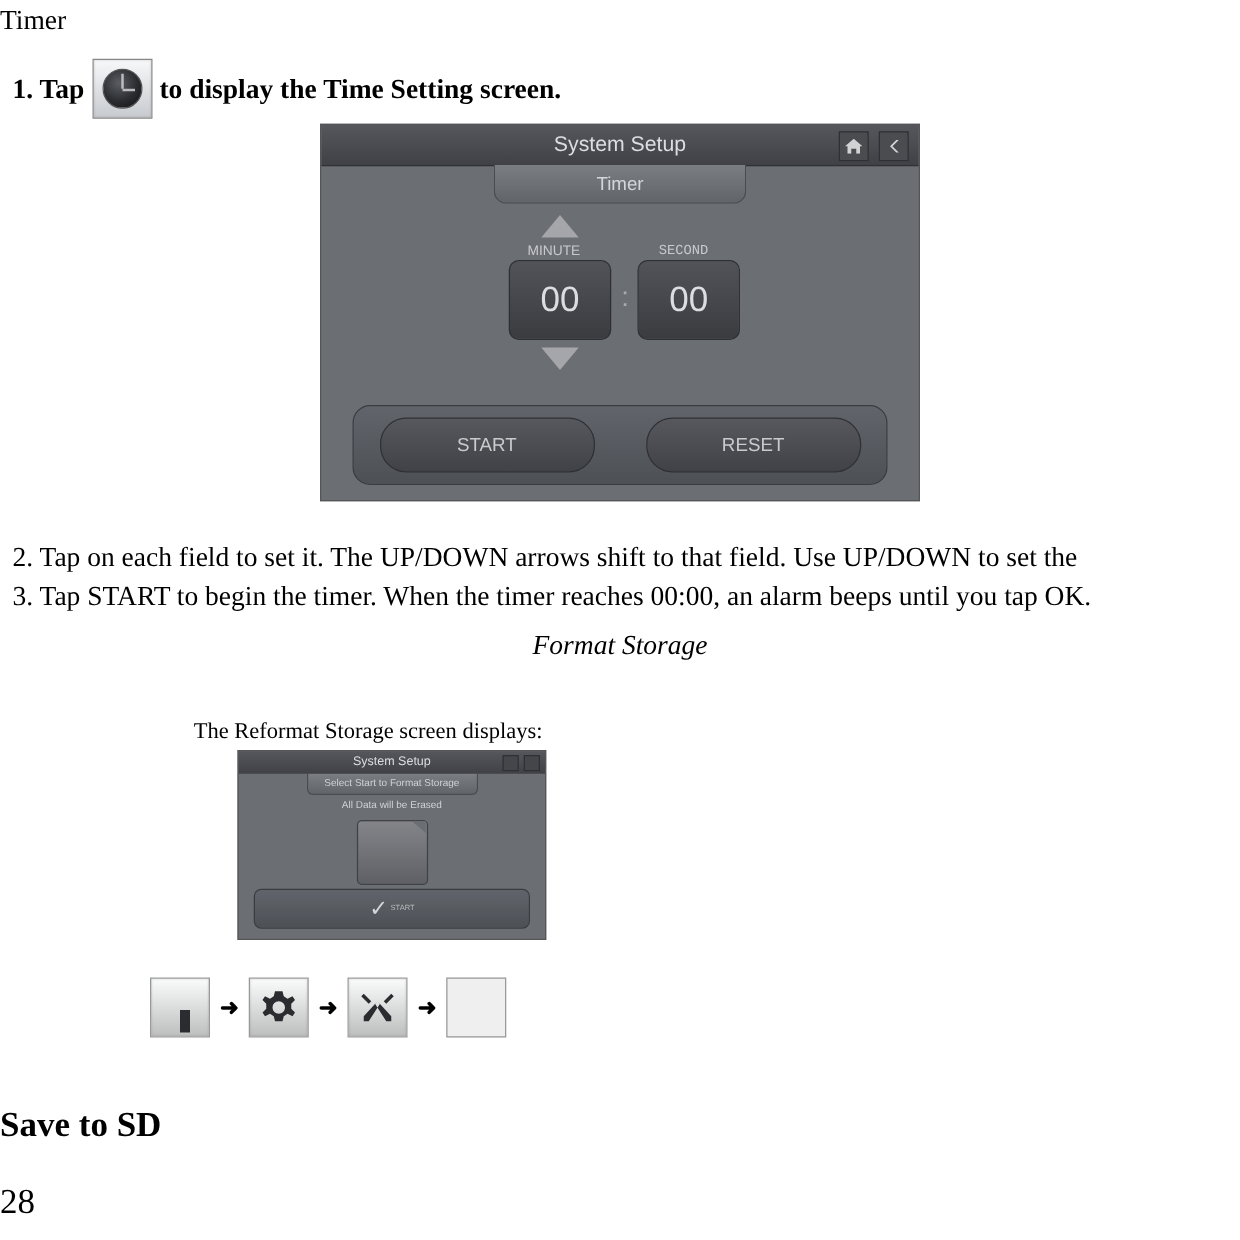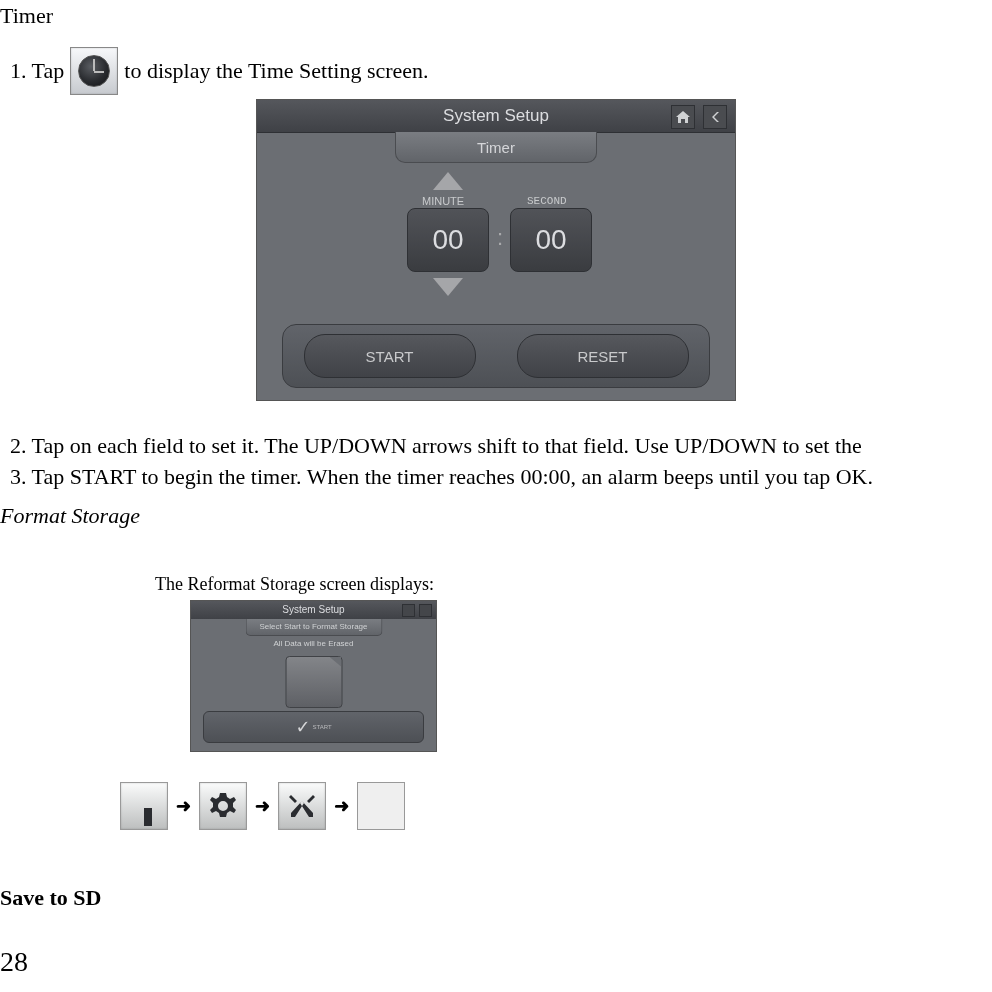--- a/index.html
+++ b/index.html
@@ -20,20 +20,21 @@
     
     .timer-heading {
       font-size: 22px;
       margin: 3px 0 0 0;
     }
     
     .step1-line {
       display: flex;
       align-items: center;
       margin: 18px 0 0 10px;
+      font-weight: bold;
     }
     
     .step1-pre {
       margin-right: 6px;
     }
     
     .step1-post {
       margin-left: 6px;
     }
     
@@ -267,20 +268,21 @@
     }
     
     .step-indented {
       padding-left: 30px;
     }
     
     .format-heading {
       font-style: italic;
       font-size: 22px;
       margin: 10px 0 0 0;
+      text-align: center;
     }
     
     .two-col {
       display: flex;
       margin: 45px 0 0 155px;
       font-size: 18px;
     }
     
     .col1 {
       width: 310px;
@@ -436,21 +438,21 @@
     .ss2-start-label {
       color: #b8b9bb;
       font-size: 6px;
       font-family: Arial, sans-serif;
       margin-left: 2px;
     }
     
     .save-heading {
       font-weight: bold;
       margin: 55px 0 0 0;
-      font-size: 22px;
+      font-size: 28px;
     }
     
     .to-be-done {
       color: #c00000;
       margin: 3px 0 0 0;
       font-size: 22px;
     }
     
     .page-num {
       position: absolute;

